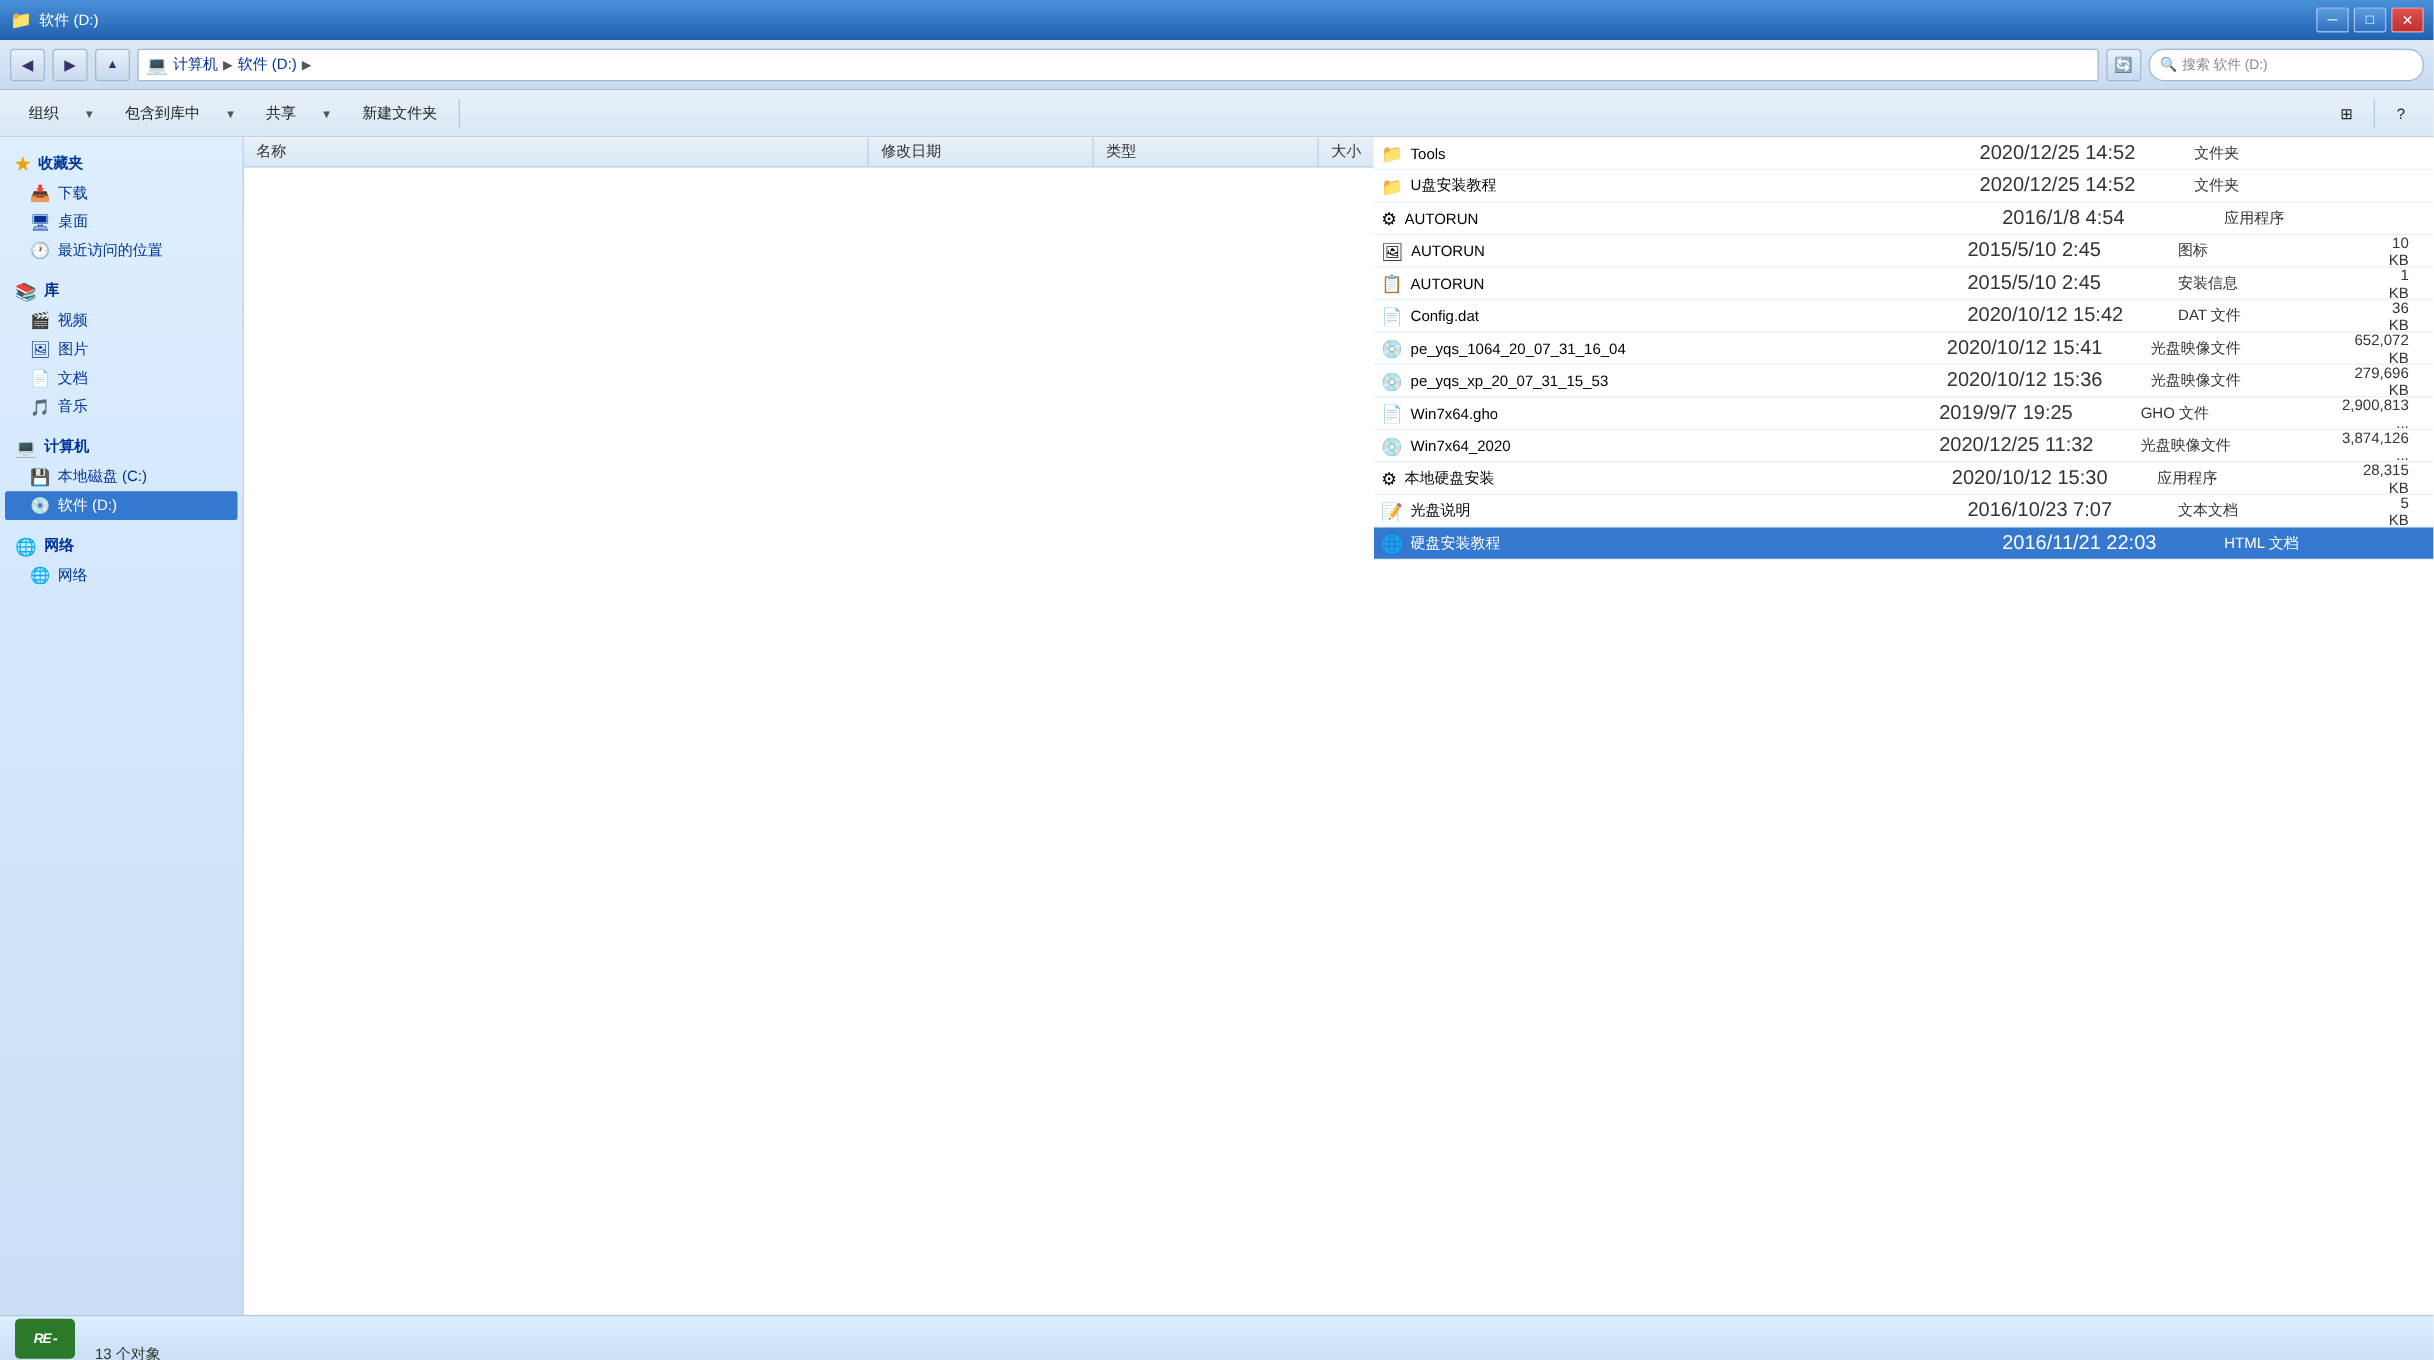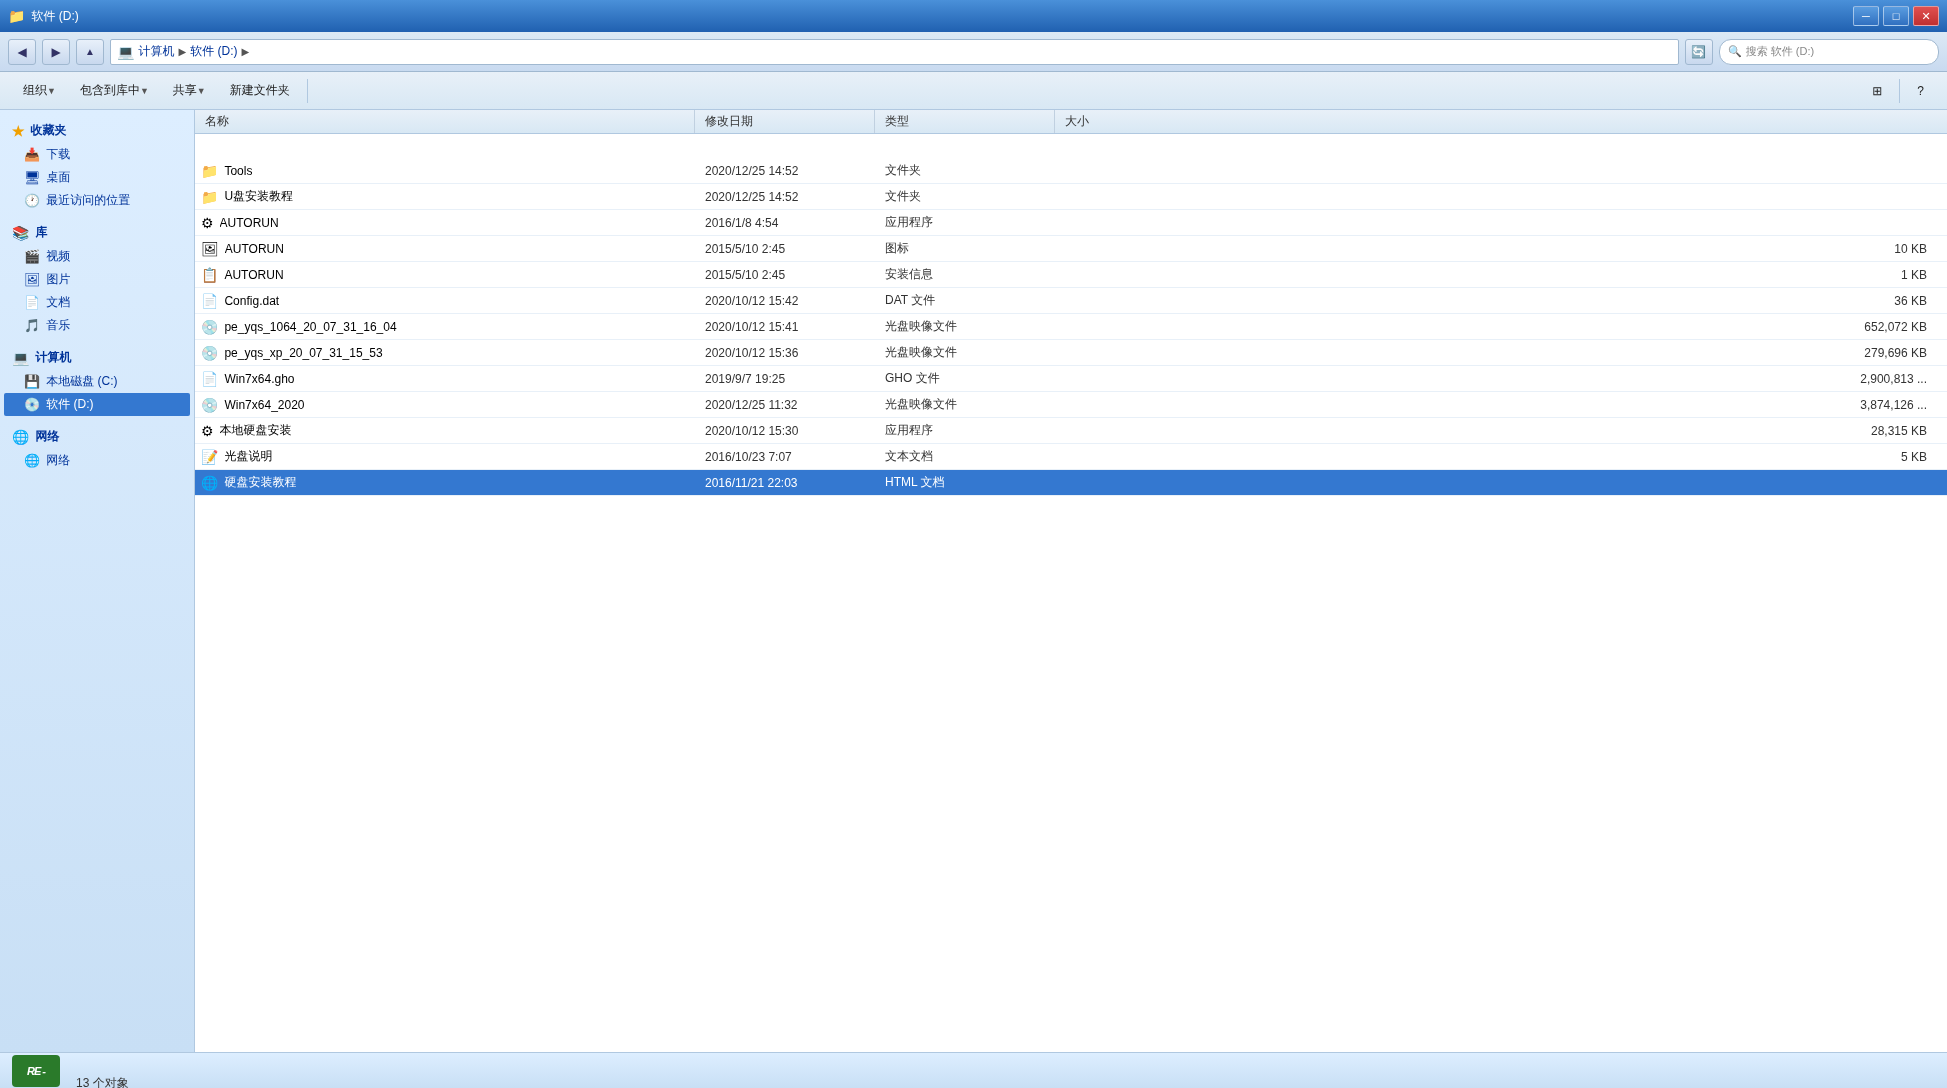--- a/index.html
+++ b/index.html
@@ -122,21 +122,21 @@
     .toolbar-btn {
       height: 28px;
       padding: 0 10px;
       background: transparent;
       border: 1px solid transparent;
       border-radius: 3px;
       cursor: pointer;
       font-size: 12px;
       display: flex;
       align-items: center;
-      gap: 0;
+      gap: 20px;
       color: #222;
     }
     .toolbar-btn .dropdown-arrow { font-size: 9px; color: #555; }
     .toolbar-divider { width: 1px; height: 24px; background: #b0c8e0; margin: 0 4px; }
 
     
     .main-layout {
       display: flex;
       height: calc(1088px - 32px - 40px - 38px - 36px);
       background: #fff;
@@ -176,23 +176,22 @@
     .sidebar-item.active {
       background: #3478d0;
       color: white;
     }
     .sidebar-item .item-icon { font-size: 13px; }
 
     
     .file-area {
       flex: 1;
       display: flex;
-      flex-direction: column;
+      flex-direction: row;
       overflow: hidden;
-      gap: 24px;
     }
     .column-header {
       display: flex;
       align-items: center;
       height: 24px;
       background: linear-gradient(to bottom, #e8f0f8, #d8e8f4);
       border-bottom: 1px solid #b0c8e0;
       padding: 0;
     }
     .col-name {
@@ -265,21 +264,21 @@
       align-items: center;
       gap: 6px;
       font-size: 12px;
       overflow: hidden;
     }
     .file-icon { font-size: 14px; flex-shrink: 0; }
     .file-name-text { overflow: hidden; white-space: nowrap; text-overflow: ellipsis; }
     .file-date {
       width: 180px;
       padding: 0 10px;
-      font-size: 12px;
+      font-size: 16px;
       color: #333;
       white-space: nowrap;
     }
     .file-type {
       width: 180px;
       padding: 0 10px;
       font-size: 12px;
       color: #333;
     }
     .file-size {

